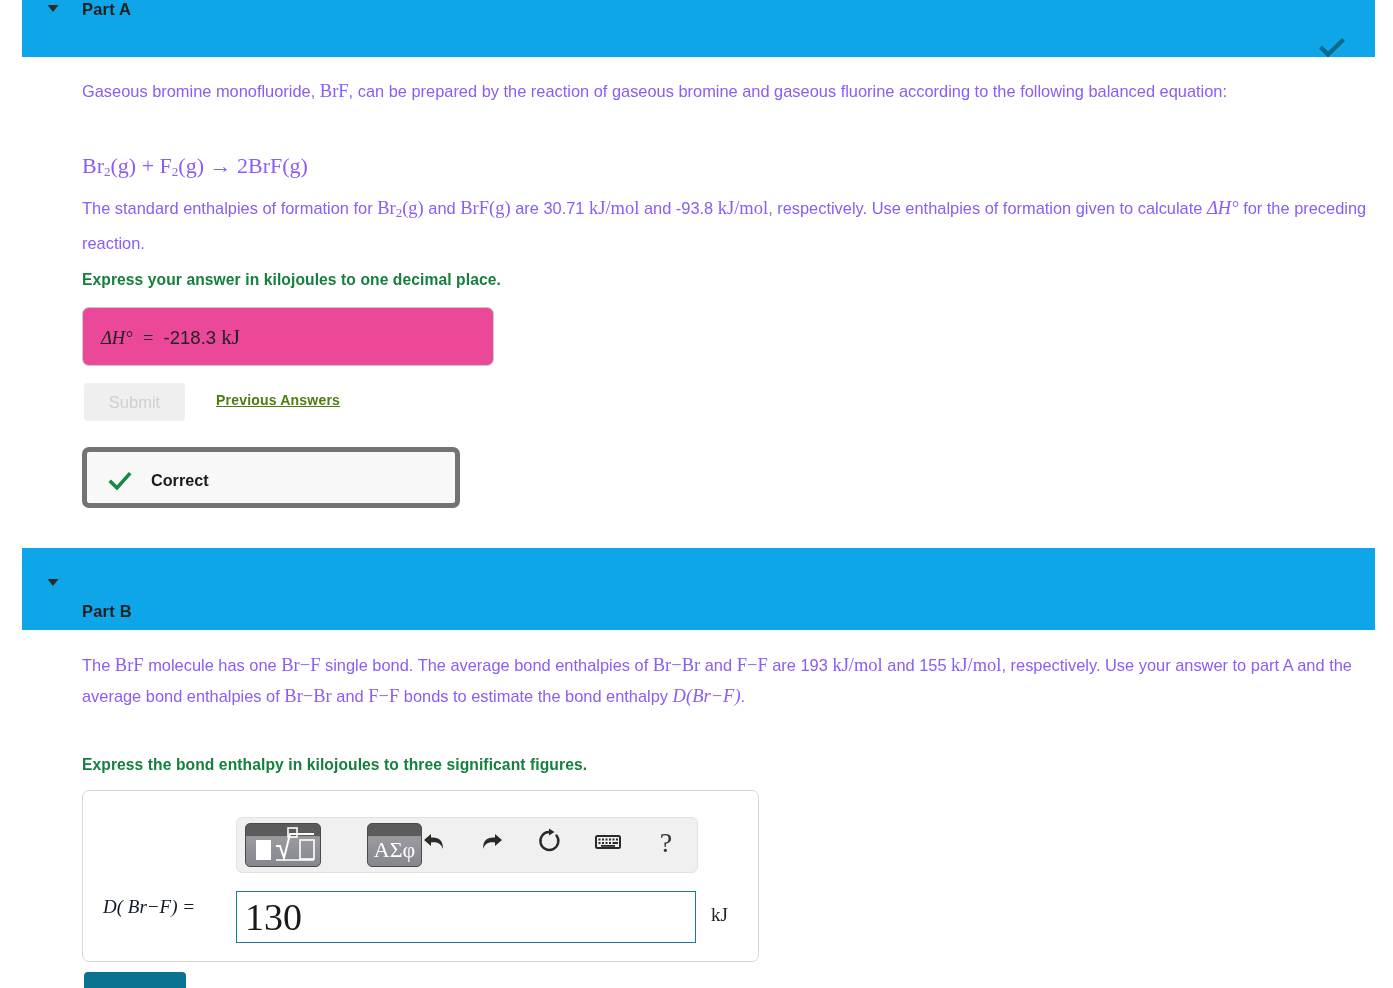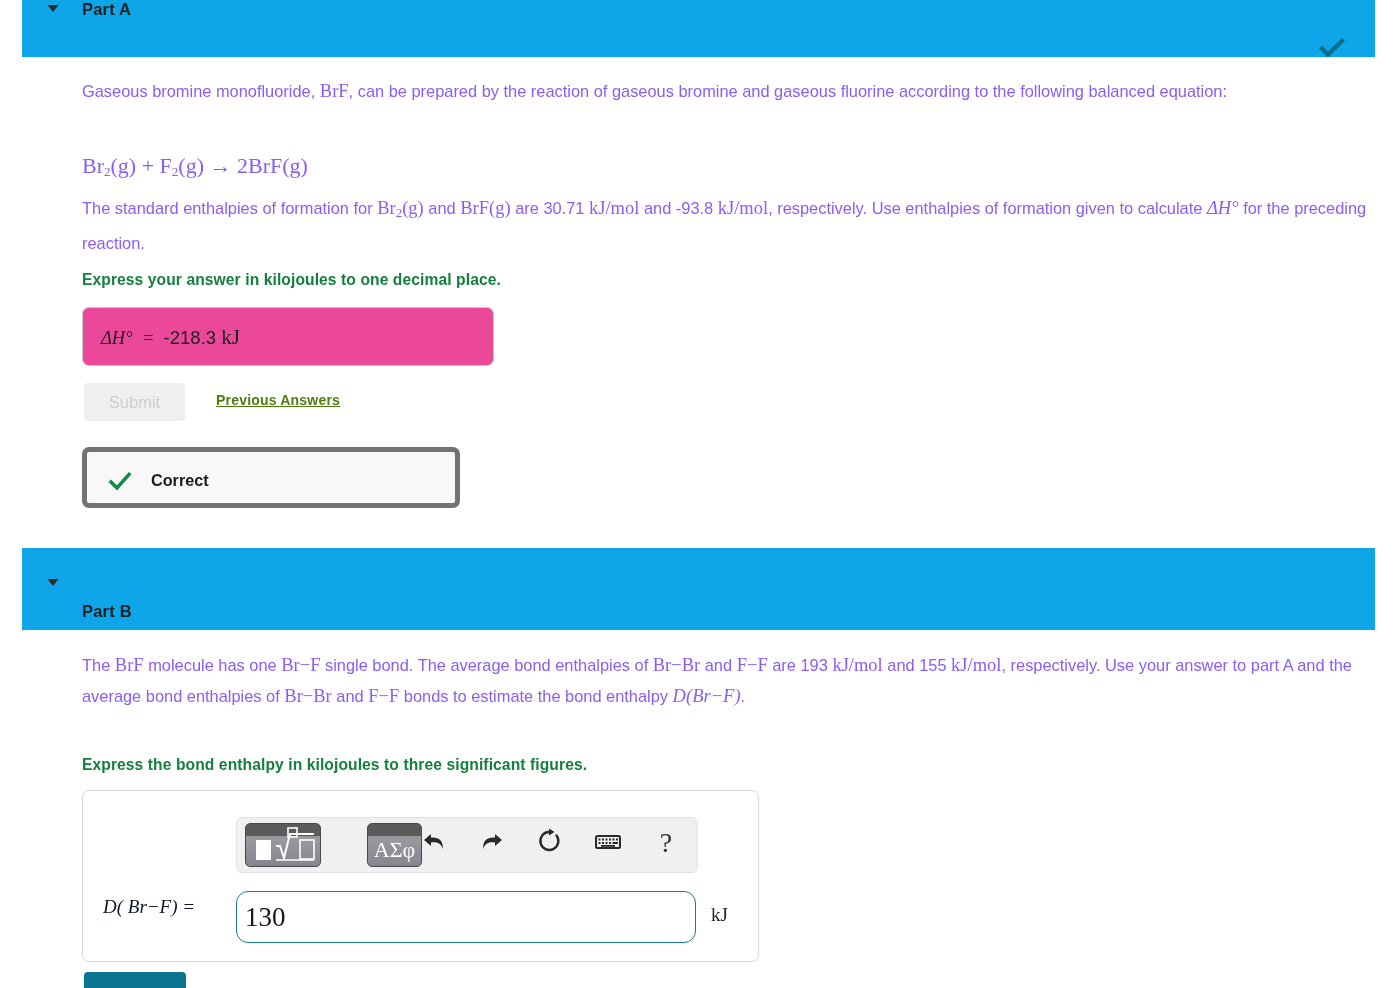--- a/index.html
+++ b/index.html
@@ -258,24 +258,24 @@
     position: absolute;
     left: 153px;
     top: 100px;
     width: 460px;
     height: 52px;
     border: 1px solid #1a7b96;
     background: #ffffff;
     box-sizing: border-box;
     padding: 0 8px;
     font-family: "Liberation Serif", serif;
-    font-size: 27px;
+    font-size: 38px;
     color: #1a1a1a;
     outline: none;
-    border-radius: 12px;
+    border-radius: 0;
   }
   #answer-b-unit {
     position: absolute;
     left: 628px;
     top: 113px;
     font-family: "Liberation Serif", serif;
     font-size: 19px;
     color: #222222;
   }
 

